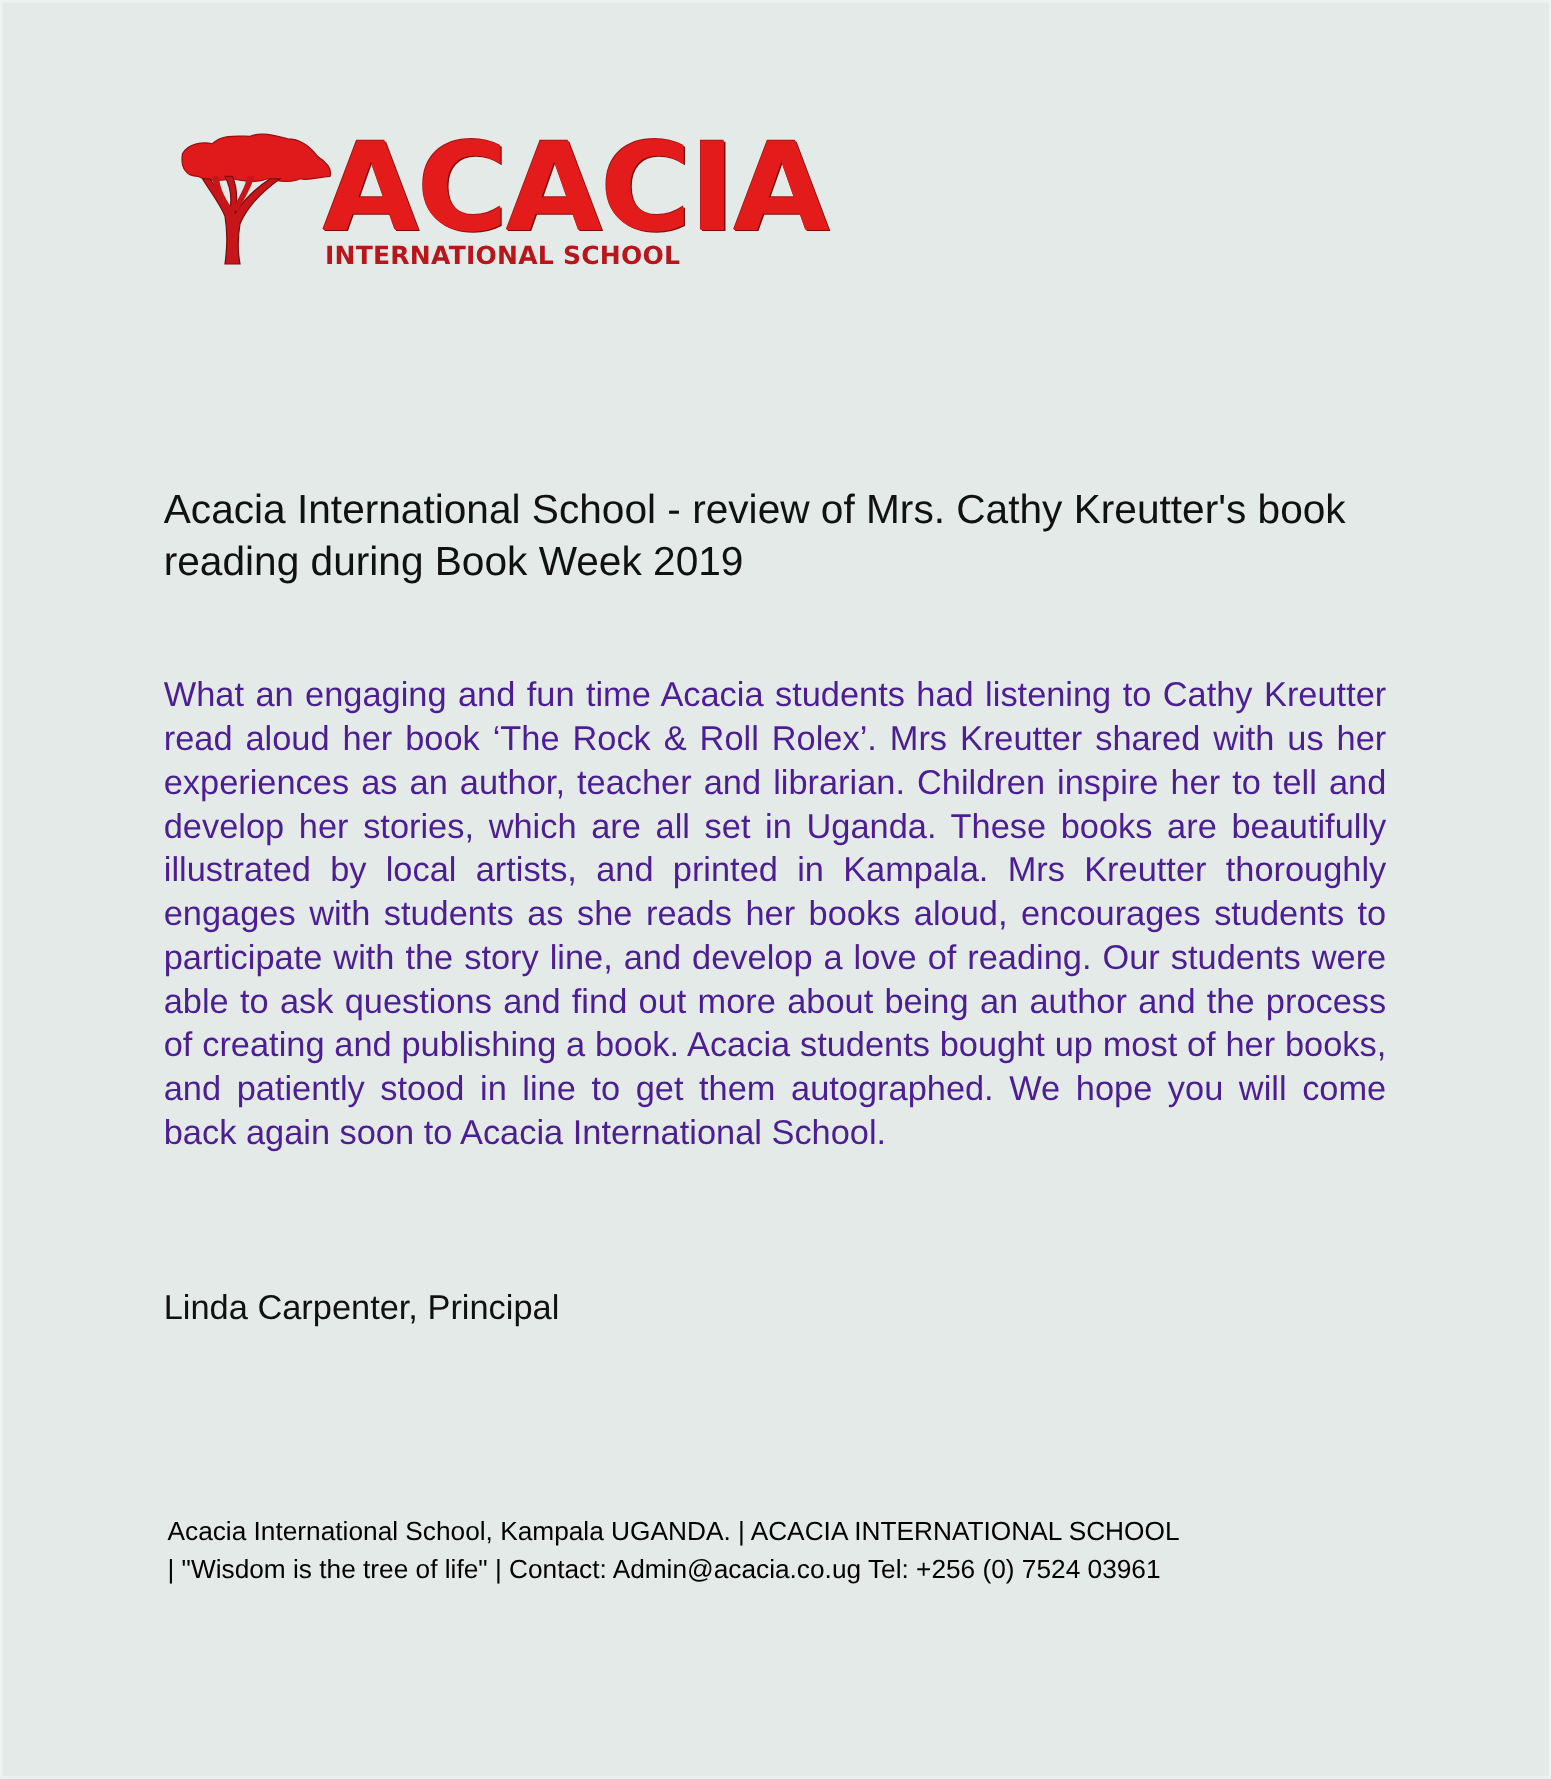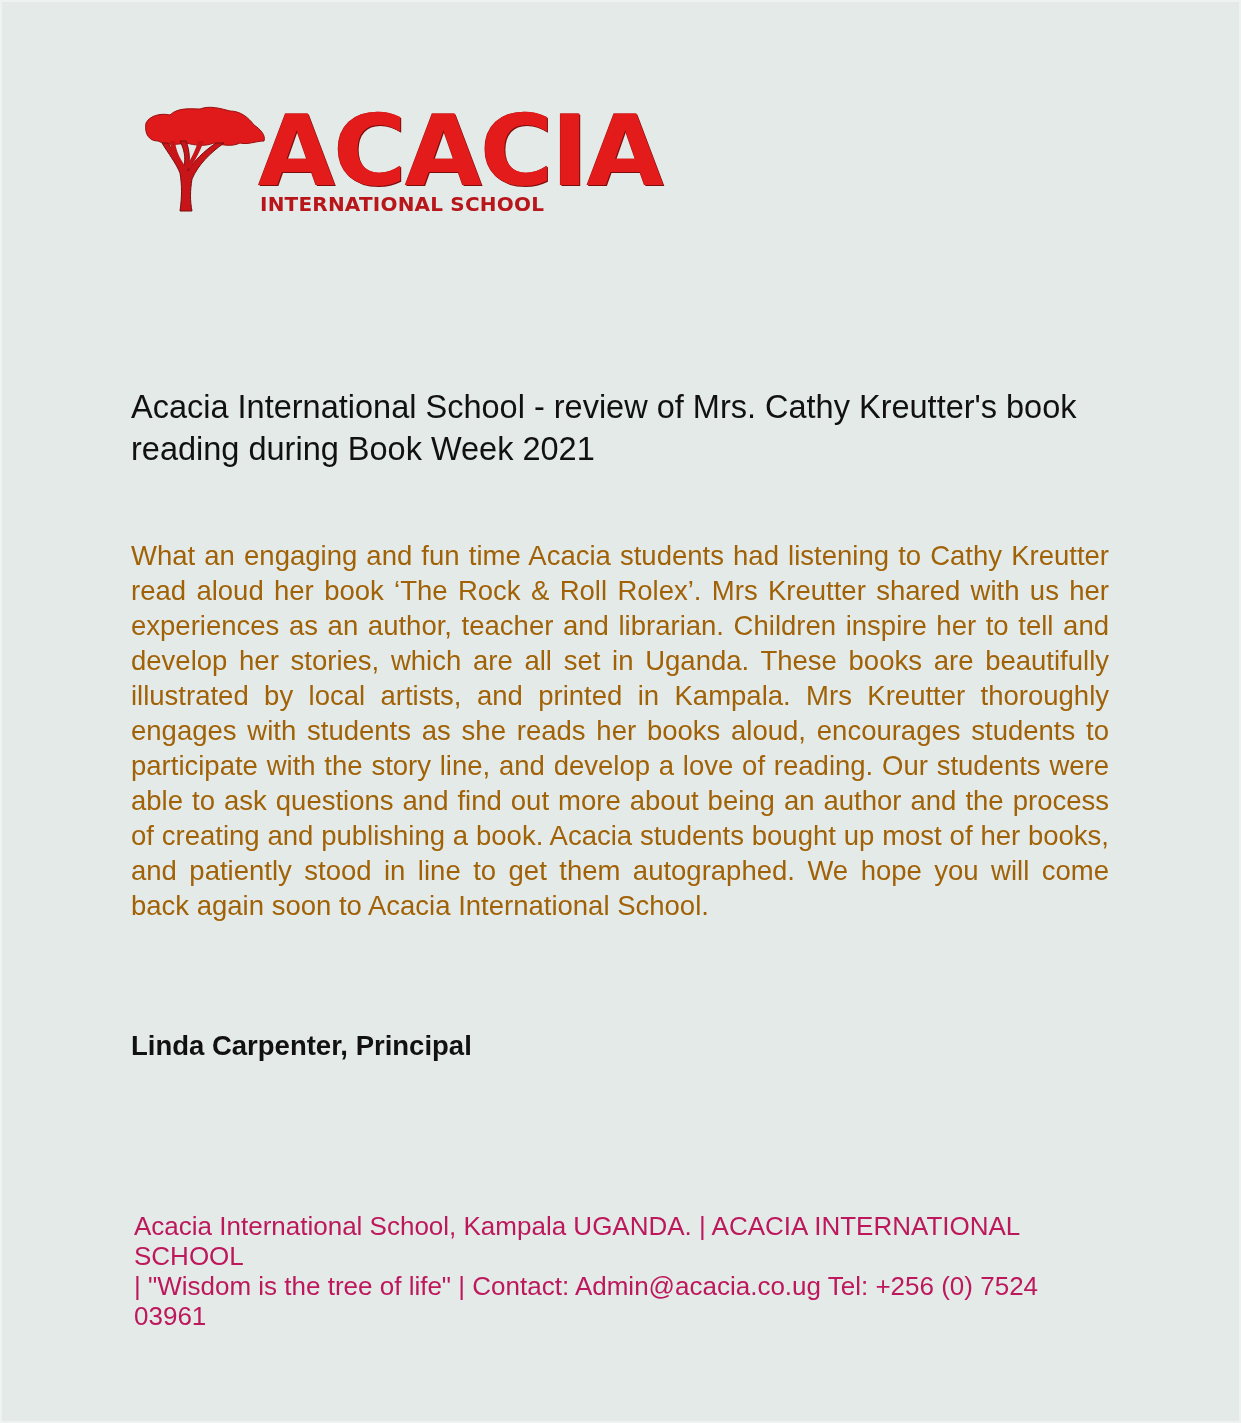--- a/index.html
+++ b/index.html
@@ -51,54 +51,53 @@
     margin: 0; font-weight: normal;
     color: #111;
   }
   .body-text {
     position: absolute; left: 131px; top: 538px;
     width: 978px;
     font-size: 27.5px;
     line-height: 35px;
     text-align: justify;
     margin: 0;
-    color: #a16207;
+    color: #4c1d95;
   }
   .signature {
     position: absolute; left: 131px; top: 1028px;
     font-size: 27.5px; line-height: 35px;
     margin: 0;
-    font-weight: bold;
   }
   .footer {
     position: absolute; left: 134px; top: 1211px;
     width: 980px;
-    font-size: 26px; line-height: 30px;
-    margin: 0; color: #be185d;
+    font-size: 21px; line-height: 30px;
+    margin: 0; color: #000000;
   }
 </style>
 </head>
 <body>
 
 <div class="frame"></div>
 
 <div class="logo">
   <svg width="130" height="115" viewBox="0 0 130 115">
 
     <path d="M6,22 C10,14 22,12 30,14 C38,6 52,8 60,8 C70,4 82,8 90,10 C100,10 108,16 114,24 C120,28 126,34 124,40 C116,40 108,44 100,42 C92,46 82,44 74,42 C64,46 54,44 46,42 C36,44 26,44 18,40 C10,40 4,34 6,22 Z" fill="#e01a1a" stroke="#9a1010" stroke-width="1"></path>
 
     <path d="M40,110 C42,96 42,84 40,72 C36,62 28,52 22,42 L28,42 C34,52 40,60 44,66 C46,56 44,48 40,40 L46,40 C50,50 50,60 48,70 C54,60 64,50 76,42 L84,42 C70,52 58,64 52,78 C50,90 50,100 52,110 Z" fill="#c8151a" stroke="#7a0c0c" stroke-width="1"></path>
     <path d="M46,66 C52,56 56,48 58,40 L64,40 C60,50 56,58 50,68 Z" fill="#c8151a"></path>
     <path d="M44,70 C36,60 30,50 30,40 L35,40 C36,50 40,58 46,66 Z" fill="#c8151a"></path>
   </svg>
   <div class="logo-word">ACACIA</div>
   <div class="logo-sub">INTERNATIONAL SCHOOL</div>
 </div>
 
-<h1 class="title">Acacia International School - review of Mrs. Cathy Kreutter's book reading during Book Week 2021</h1>
+<h1 class="title">Acacia International School - review of Mrs. Cathy Kreutter's book reading during Book Week 2019</h1>
 
 <p class="body-text">What an engaging and fun time Acacia students had listening to Cathy Kreutter read aloud her book ‘The Rock &amp; Roll Rolex’. Mrs Kreutter shared with us her experiences as an author, teacher and librarian. Children inspire her to tell and develop her stories, which are all set in Uganda.  These books are beautifully illustrated by local artists, and printed in Kampala. Mrs Kreutter thoroughly engages with students as she reads her books aloud, encourages students to participate with the story line, and develop a love of reading. Our students were able to ask questions and find out more about being an author and the process of creating and publishing a book. Acacia students bought up most of her books, and patiently stood in line to get them autographed. We hope you will come back again soon to Acacia International School.</p>
 
 <p class="signature">Linda Carpenter, Principal</p>
 
 <div class="footer">
   <div>Acacia International School, Kampala UGANDA. | ACACIA INTERNATIONAL SCHOOL</div>
   <div>| "Wisdom is the tree of life" | Contact: Admin@acacia.co.ug Tel: +256 (0) 7524 03961</div>
 </div>
 

